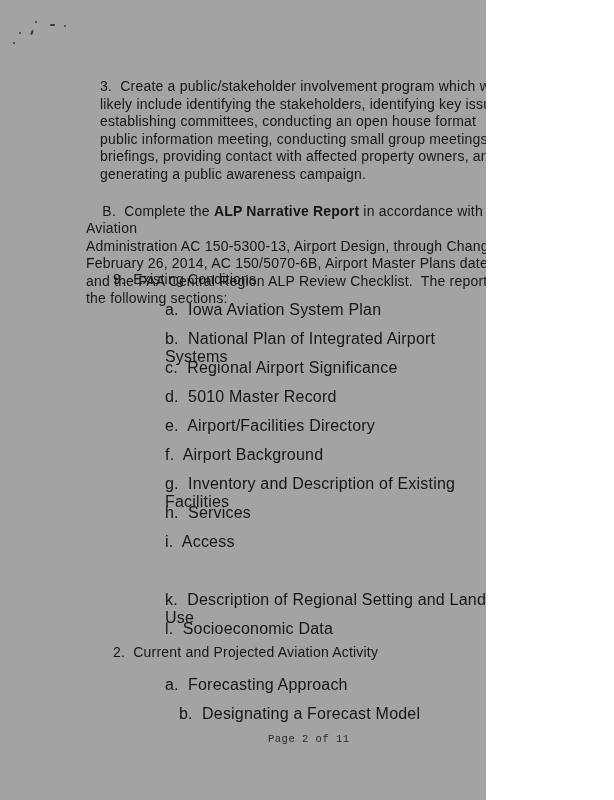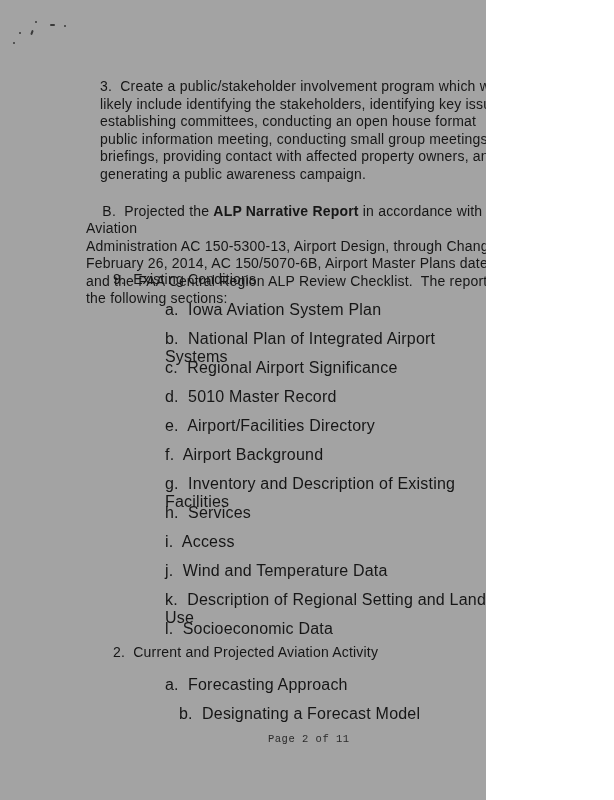--- a/index.html
+++ b/index.html
@@ -58,39 +58,38 @@
   </div>
 
   <div class="txt para3">3.  Create a public/stakeholder involvement program which will
 likely include identifying the stakeholders, identifying key issues,
 establishing committees, conducting an open house format
 public information meeting, conducting small group meetings/
 briefings, providing contact with affected property owners, and
 generating a public awareness campaign.</div>
 
   <div class="txt paraB">
-    <span>B.  Projected the </span><b>ALP Narrative Report</b><span> in accordance with Federal Aviation
+    <span>B.  Complete the </span><b>ALP Narrative Report</b><span> in accordance with Federal Aviation
 Administration AC 150-5300-13, Airport Design, through Change 1, dated
 February 26, 2014, AC 150/5070-6B, Airport Master Plans dated May 1, 2007,
 and the FAA Central Region ALP Review Checklist.  The report shall include
 the following sections:</span>
   </div>
 
   <div class="heading" style="top:271px;">9.  Existing Conditions</div>
 
   <div class="li" style="top:301px;">a.  Iowa Aviation System Plan</div>
   <div class="li" style="top:330px;">b.  National Plan of Integrated Airport Systems</div>
   <div class="li" style="top:359px;">c.  Regional Airport Significance</div>
   <div class="li" style="top:388px;">d.  5010 Master Record</div>
   <div class="li" style="top:417px;">e.  Airport/Facilities Directory</div>
   <div class="li" style="top:446px;">f.  Airport Background</div>
   <div class="li" style="top:475px;">g.  Inventory and Description of Existing Facilities</div>
   <div class="li" style="top:504px;">h.  Services</div>
   <div class="li" style="top:533px;">i.  Access</div>
-  <div class="li" style="top:562px;">j.  Wind and Temperature Data</div>
   <div class="li" style="top:591px;">k.  Description of Regional Setting and Land Use</div>
   <div class="li" style="top:620px;">l.  Socioeconomic Data</div>
 
   <div class="heading" style="top:644px;">2.  Current and Projected Aviation Activity</div>
 
   <div class="li" style="top:676px;">a.  Forecasting Approach</div>
   <div class="li" style="top:705px;padding-left:14px;">b.  Designating a Forecast Model</div>
 
   <div class="footer">Page 2 of 11</div>
 

